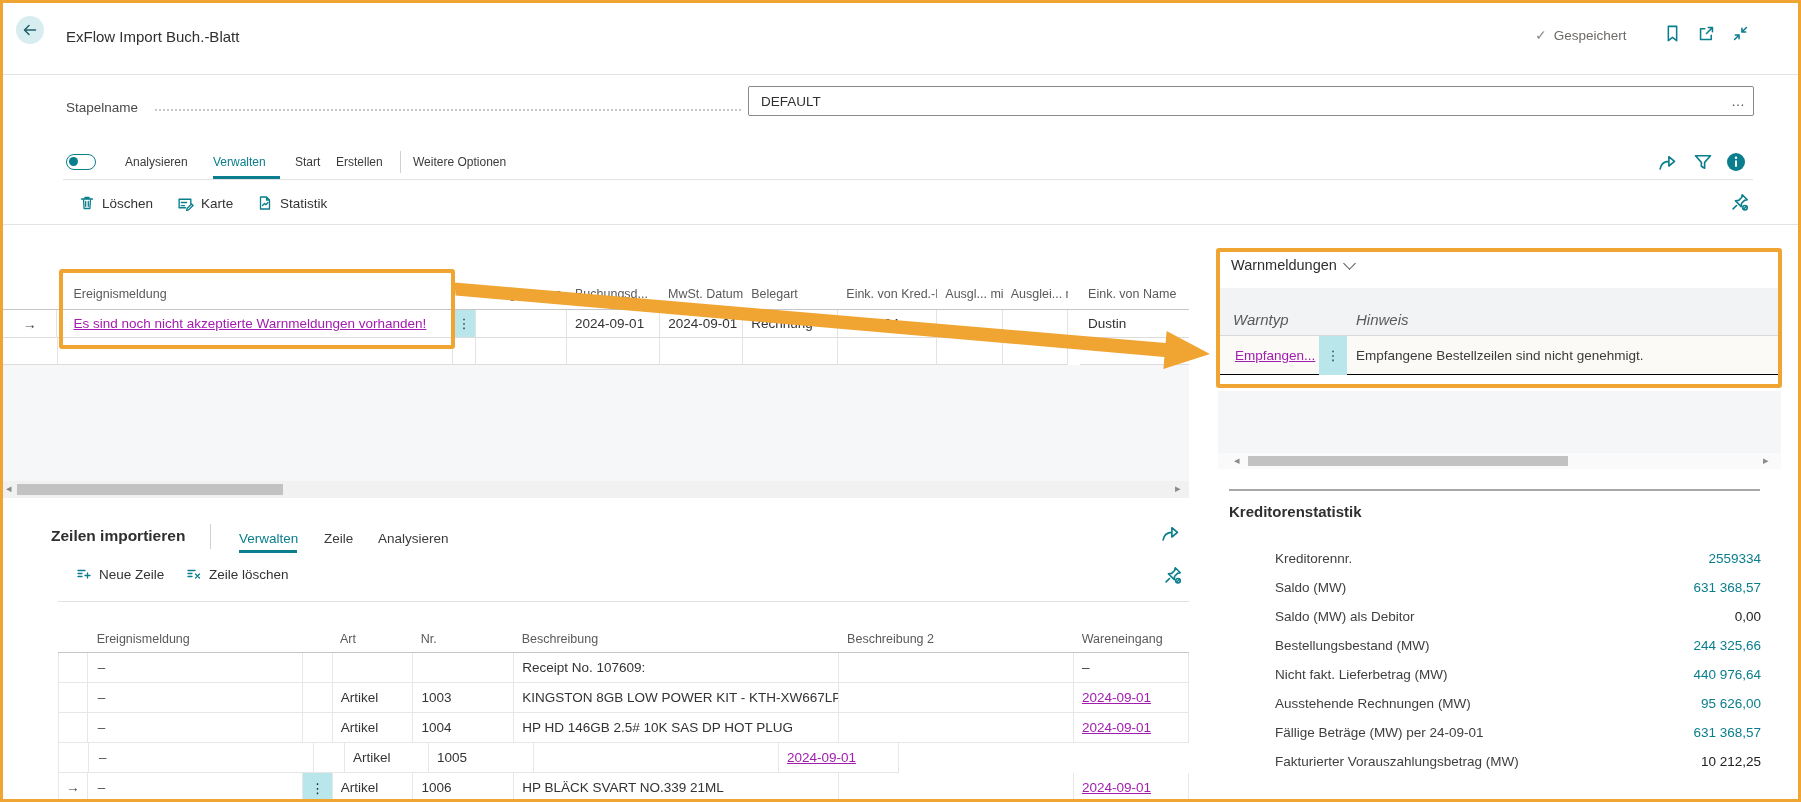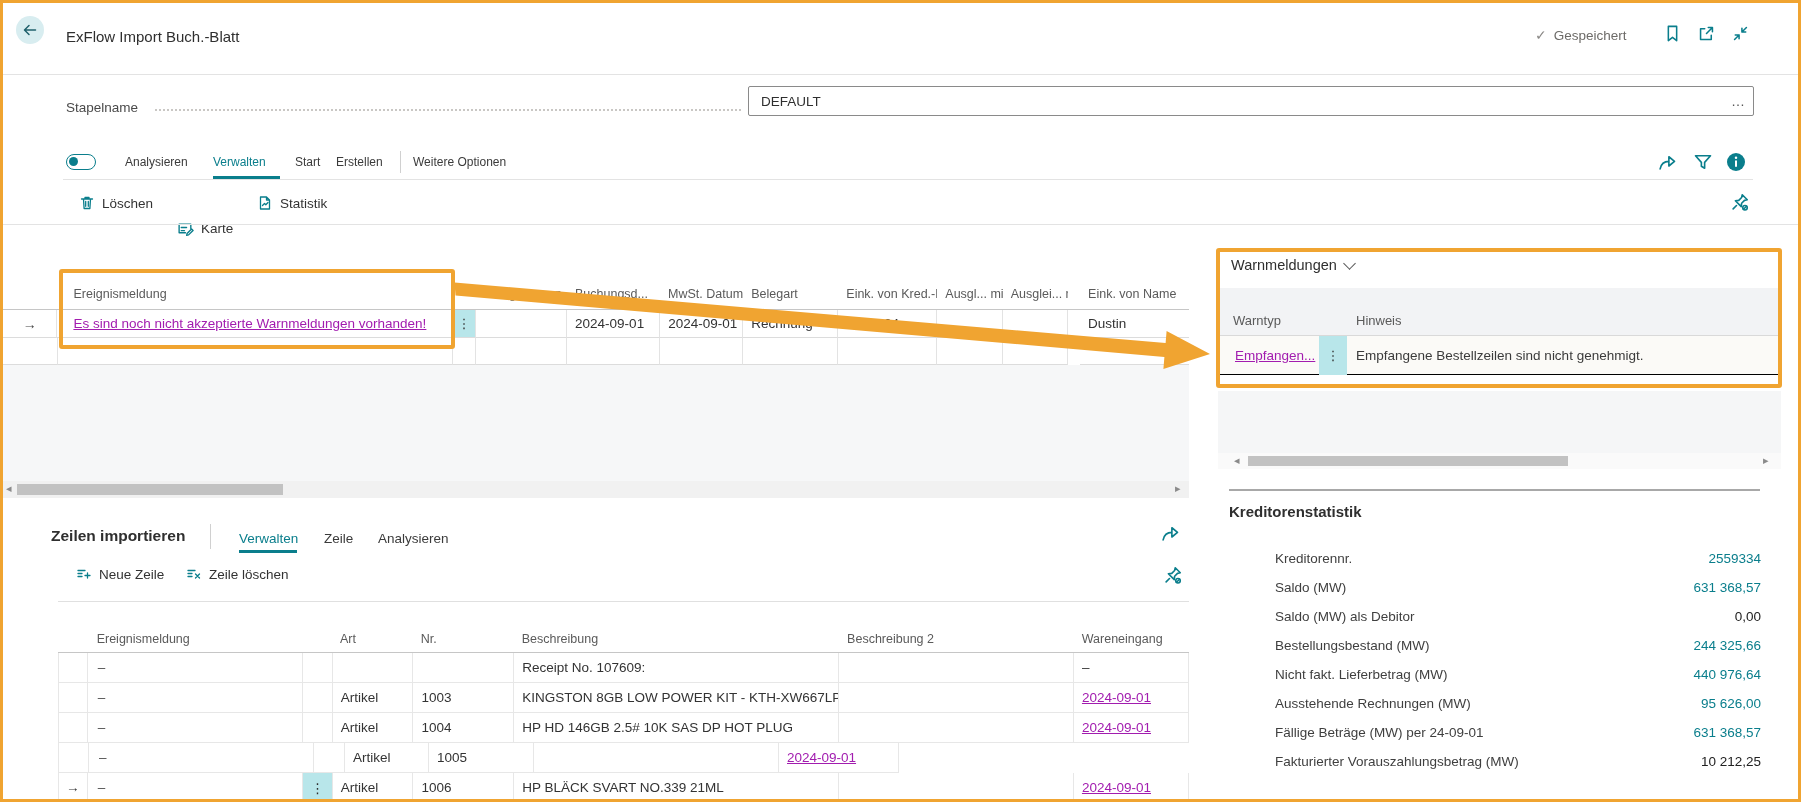--- a/index.html
+++ b/index.html
@@ -28,21 +28,21 @@
   #toggle{left:63px;top:151px;width:30px;height:16px;border:1.5px solid #0a7e8c;border-radius:9px;box-sizing:border-box;}
   #toggle .dot{position:absolute;left:2px;top:2px;width:9px;height:9px;border-radius:50%;background:#0a7e8c;}
   .rb-lbl{top:152px;font-size:12px;color:#3b3b3b;}
   #rb-analyze{left:122px;} #rb-verwalten{left:210px;color:#0a7e8c;} #rb-start{left:292px;} #rb-erstellen{left:333px;}
   #rb-underline{left:210px;top:173px;width:67px;height:2.5px;background:#0a7e8c;}
   #rb-sep{left:397px;top:148px;width:1px;height:22px;background:#d0d0d0;}
   #rb-more{left:410px;}
   #ic-share{left:1654px;top:149px;} #ic-filter{left:1690px;top:149px;} #ic-info{left:1723px;top:149px;}
   #hr2{left:60px;top:176px;width:1690px;}
   .tb-item{top:192px;display:flex;gap:7px;align-items:center;font-size:13.5px;color:#333;}
-  #tb-delete{left:76px;} #tb-card{left:174px;margin-top:25px;} #tb-stat{left:254px;}
+  #tb-delete{left:76px;} #tb-card{left:174px;} #tb-stat{left:254px;}
   #ic-pin-top{left:1727px;top:189px;}
   #hr3{left:0;top:221px;width:1801px;}
   
   #mgrid{left:0;top:262px;width:1186px;overflow:hidden;background:#fff;}
   .grow{display:flex;}
   .ghead{align-items:flex-end;height:45px;border-bottom:1px solid #c6c6c6;box-sizing:border-box;}
   .ghead .gc{border:none;color:#5a5a5a;font-size:12.5px;line-height:1.25;padding:0 6px 6px 8px;}
   .gc{box-sizing:border-box;display:flex;align-items:center;padding-left:8px;font-size:13.5px;
     border-right:1px solid #e3e3e3;border-bottom:1px solid #dcdcdc;overflow:hidden;white-space:nowrap;}
   .gdr{height:28px;} .ger{height:27px;}
@@ -56,21 +56,21 @@
   .sbar{background:#f1f1f1;display:block;}
   #mscroll{left:0;top:478px;width:1186px;height:17px;}
   .sthumb{position:absolute;top:3px;height:11px;background:#c2c2c2;}
   #mthumb{left:14px;width:266px;}
   .sarrow{position:absolute;top:1px;font-size:11px;color:#8a8a8a;}
   #msl{left:3px;} #msr{left:1172px;}
   
   #wm-title{left:1228px;top:254px;font-size:14.5px;font-weight:400;color:#2f2f2f;display:flex;gap:8px;align-items:center;}
   .chev{width:8px;height:8px;border-right:1.5px solid #555;border-bottom:1.5px solid #555;transform:rotate(45deg);margin-top:-4px;}
   #wm-strip{left:1217px;top:285px;width:559px;height:48px;background:#f2f3f5;border-bottom:1px solid #d9d9d9;box-sizing:border-box;}
-  #wm-strip span{position:absolute;bottom:7px;font-size:13px;color:#5a5a5a;}
+  #wm-strip span{position:absolute;bottom:7px;font-size:15px;color:#5a5a5a;font-style:italic;}
   #wm-colA{left:13px;} #wm-colB{left:136px;}
   #wm-row{left:1217px;top:333px;width:559px;height:39px;background:#fbfaf7;border-bottom:1px solid #000000;
     box-sizing:border-box;display:flex;align-items:center;font-size:13.5px;text-align:right;}
   #wm-link{position:absolute;left:15px;}
   #wm-dots{position:absolute;left:99px;width:28px;height:39px;display:flex;align-items:center;justify-content:center;}
   #wm-hint{position:absolute;left:136px;color:#3b3b3b;}
   #wm-gray{left:1215px;top:388px;width:563px;height:62px;background:#f5f6f7;}
   #wm-scroll{left:1215px;top:450px;width:563px;height:16px;background:#fafafa;}
   #wmthumb{left:30px;width:320px;top:3px;height:10px;}
   #wmsl{left:16px;} #wmsr{left:545px;}

